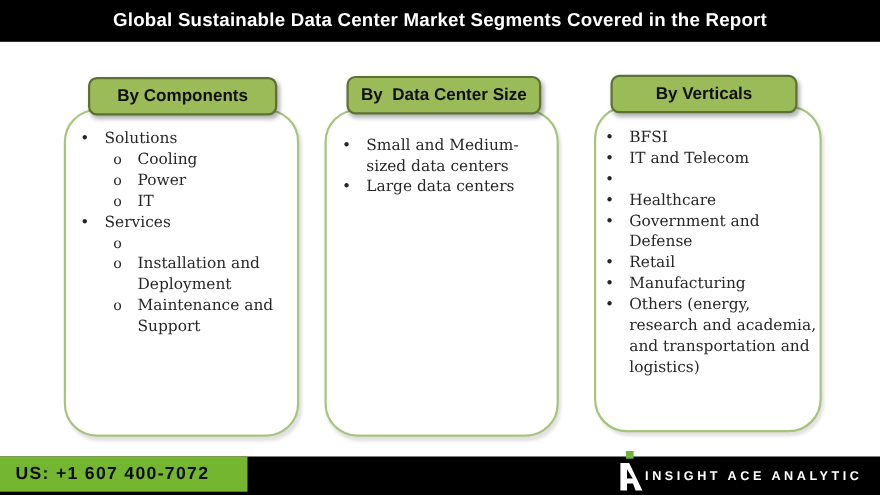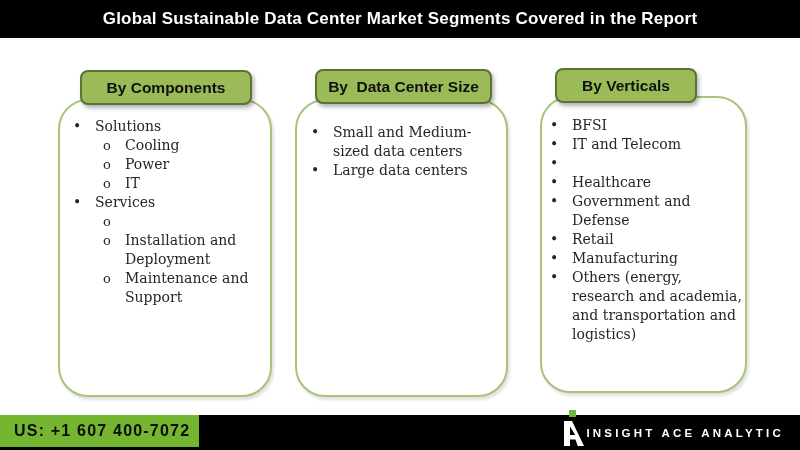--- a/index.html
+++ b/index.html
@@ -43,21 +43,21 @@
     position: absolute; height: 35px;
     background: #9bbb59;
     border: 2px solid #5b7136;
     border-radius: 8px;
     display: flex; align-items: center; justify-content: center;
     box-shadow: 2px 3px 4px rgba(0,0,0,0.3);
     z-index: 3;
   }
   .tab-1 { left: 80px;  top: 70px; width: 172px; }
   .tab-2 { left: 315px; top: 69px; width: 177px; }
-  .tab-3 { left: 555px; top: 68px; width: 142px; }
+  .tab-3 { left: 555px; top: 68px; width: 170px; }
   .tab-label {
     font-family: Liberation Sans, sans-serif;
     font-weight: bold; font-size: 15.5px; color: #101010;
     white-space: pre;
   }
 
   
   .seg-list {
     position: absolute; z-index: 2;
     font-family: "DejaVu Serif", "Liberation Serif", serif;
@@ -74,21 +74,21 @@
   .level-2 .bullet { font-size: 13px; }
 
   
   .footer-bar {
     position: absolute; left: 0; top: 415px;
     width: 800px; height: 35px;
     background: #000000;
   }
   .phone-badge {
     position: absolute; left: 0; top: 415px;
-    width: 199px; height: 32px;
+    width: 225px; height: 32px;
     background: #74b62f;
     display: flex; align-items: center;
     padding-left: 14px;
     z-index: 2;
   }
   .phone-badge .phone-text {
     color: #0c0c0c; font-weight: bold; font-size: 16px;
     letter-spacing: 1.2px;
   }
   .brand-logo {

